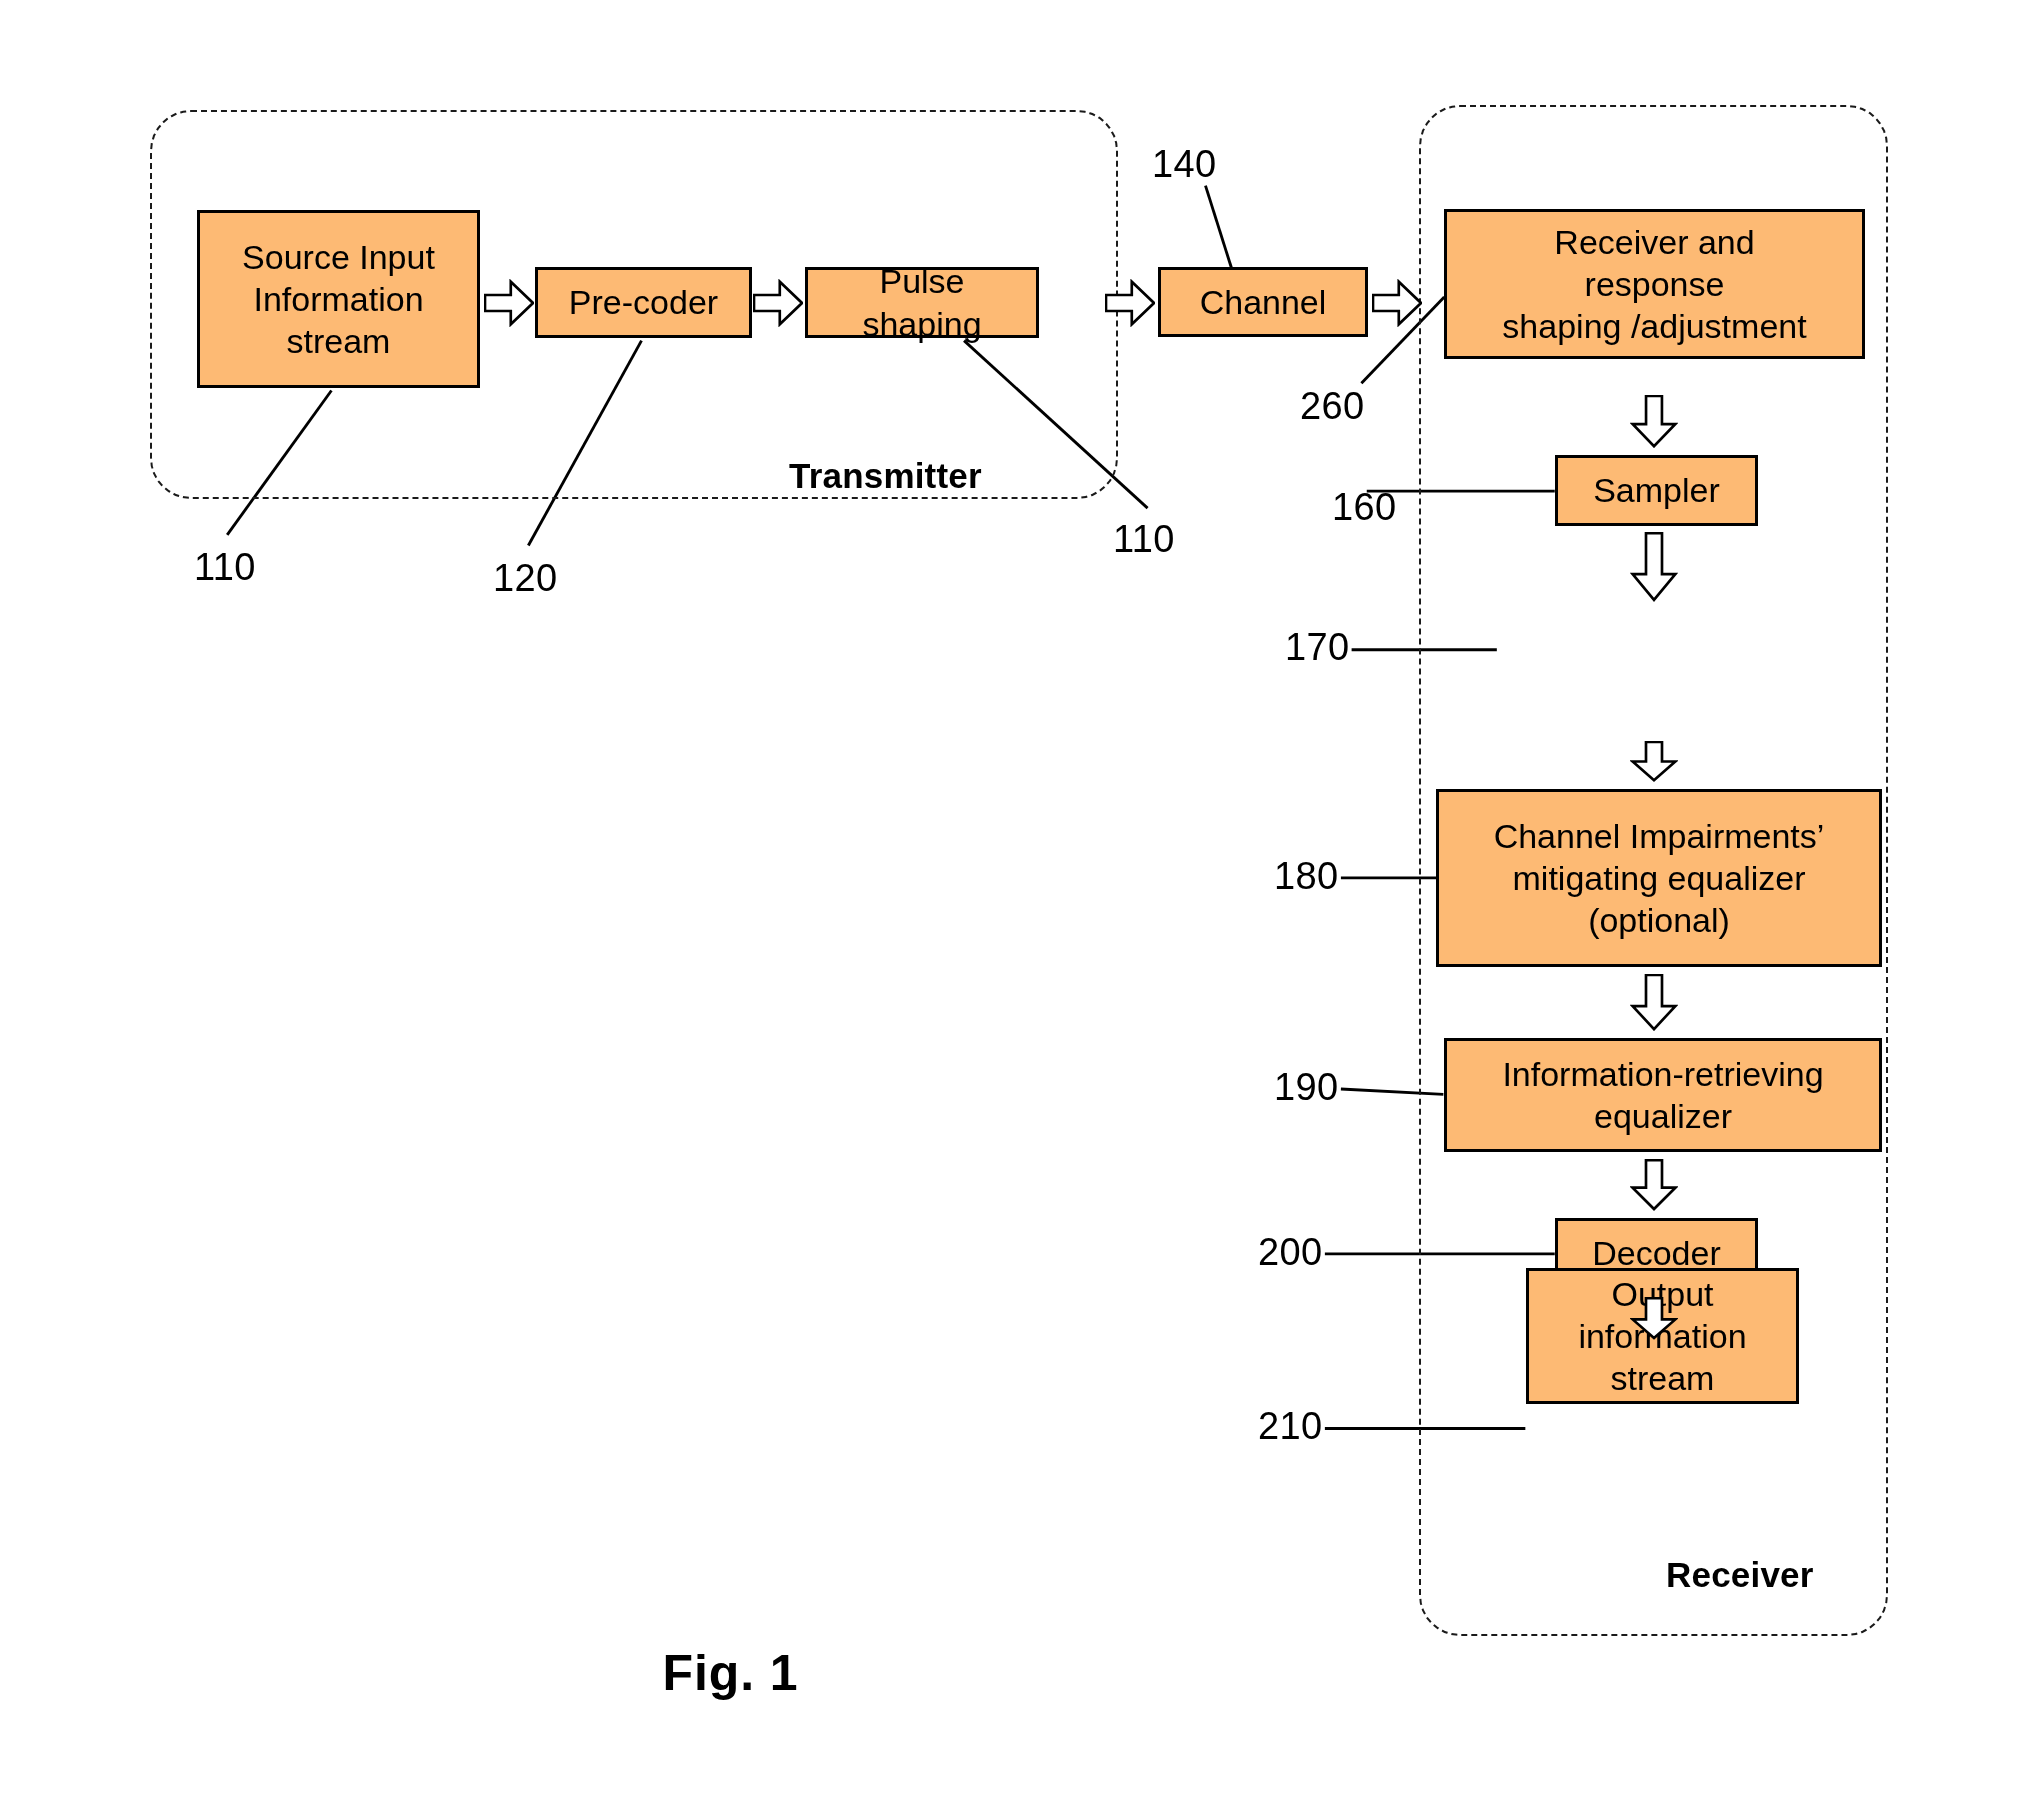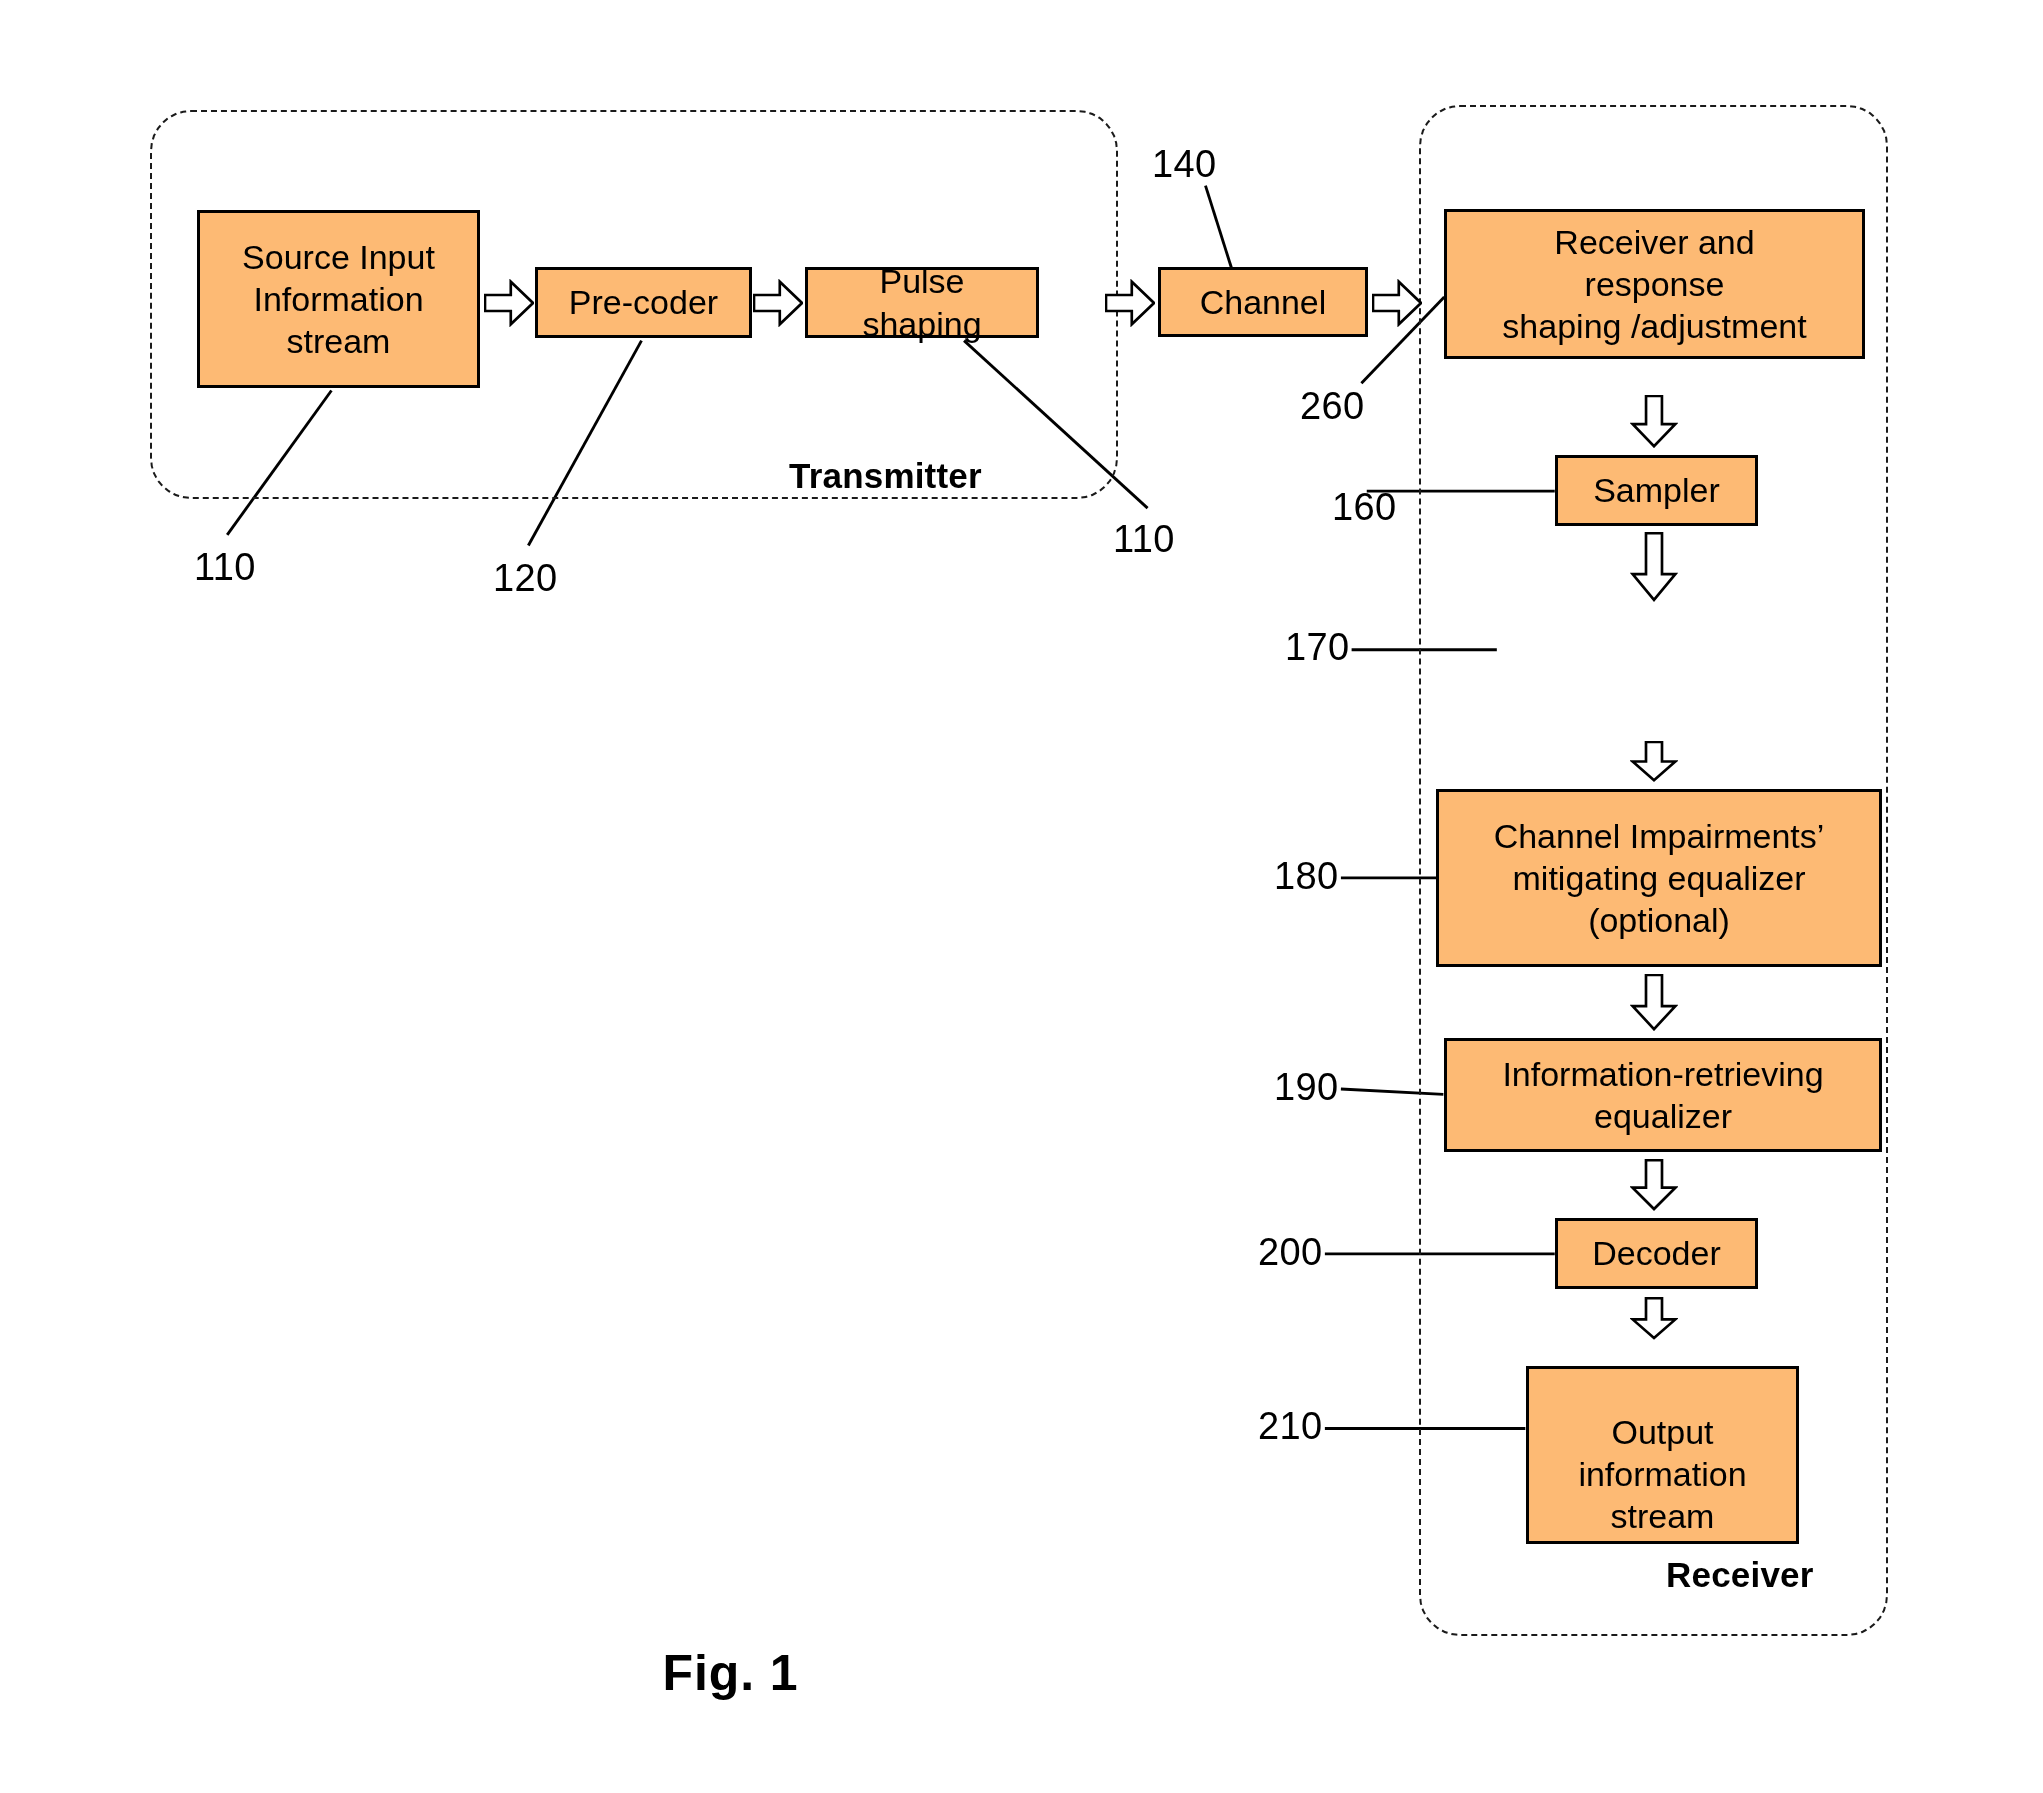--- a/index.html
+++ b/index.html
@@ -60,21 +60,21 @@
   #box-precoder { left: 535px;  top: 267px;  width: 217px; height: 71px;  }
   #box-pulse    { left: 805px;  top: 267px;  width: 234px; height: 71px;  }
   #box-channel  { left: 1158px; top: 267px;  width: 210px; height: 70px;  }
 
   #box-receiver-shaping { left: 1444px; top: 209px;  width: 421px; height: 150px; }
   #box-sampler          { left: 1555px; top: 455px;  width: 203px; height: 71px;  }
   #box-adc              { left: 1497px; top: 610px;  width: 342px; height: 123px; }
   #box-cimpair          { left: 1436px; top: 789px;  width: 446px; height: 178px; }
   #box-inforetr         { left: 1444px; top: 1038px; width: 438px; height: 114px; }
   #box-decoder          { left: 1555px; top: 1218px; width: 203px; height: 71px;  }
-  #box-output           { left: 1526px; top: 1366px; width: 273px; height: 178px; align-items: flex-end; }
+  #box-output           { left: 1526px; top: 1268px; width: 273px; height: 136px; }
 
   
   .arrow { position: absolute; }
 
   
   #arrow-source-precoder { left: 484px;  top: 279px; width: 50px; height: 48px; }
   #arrow-precoder-pulse  { left: 753px;  top: 279px; width: 50px; height: 48px; }
   #arrow-pulse-channel   { left: 1105px; top: 279px; width: 50px; height: 48px; }
   #arrow-channel-recv    { left: 1372px; top: 279px; width: 50px; height: 48px; }
 

